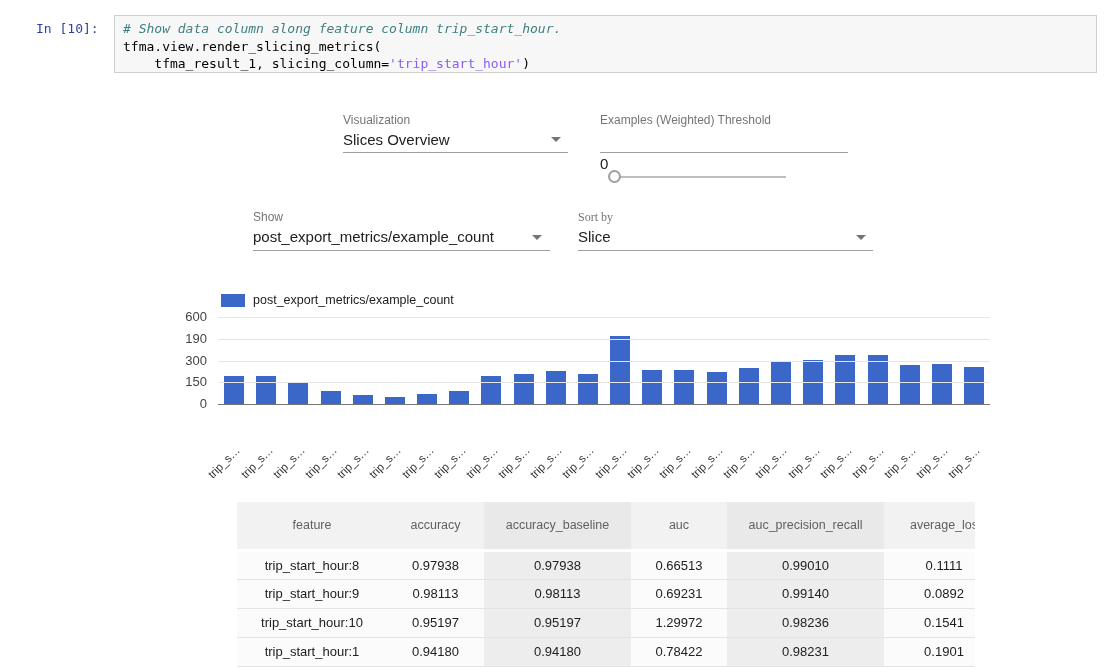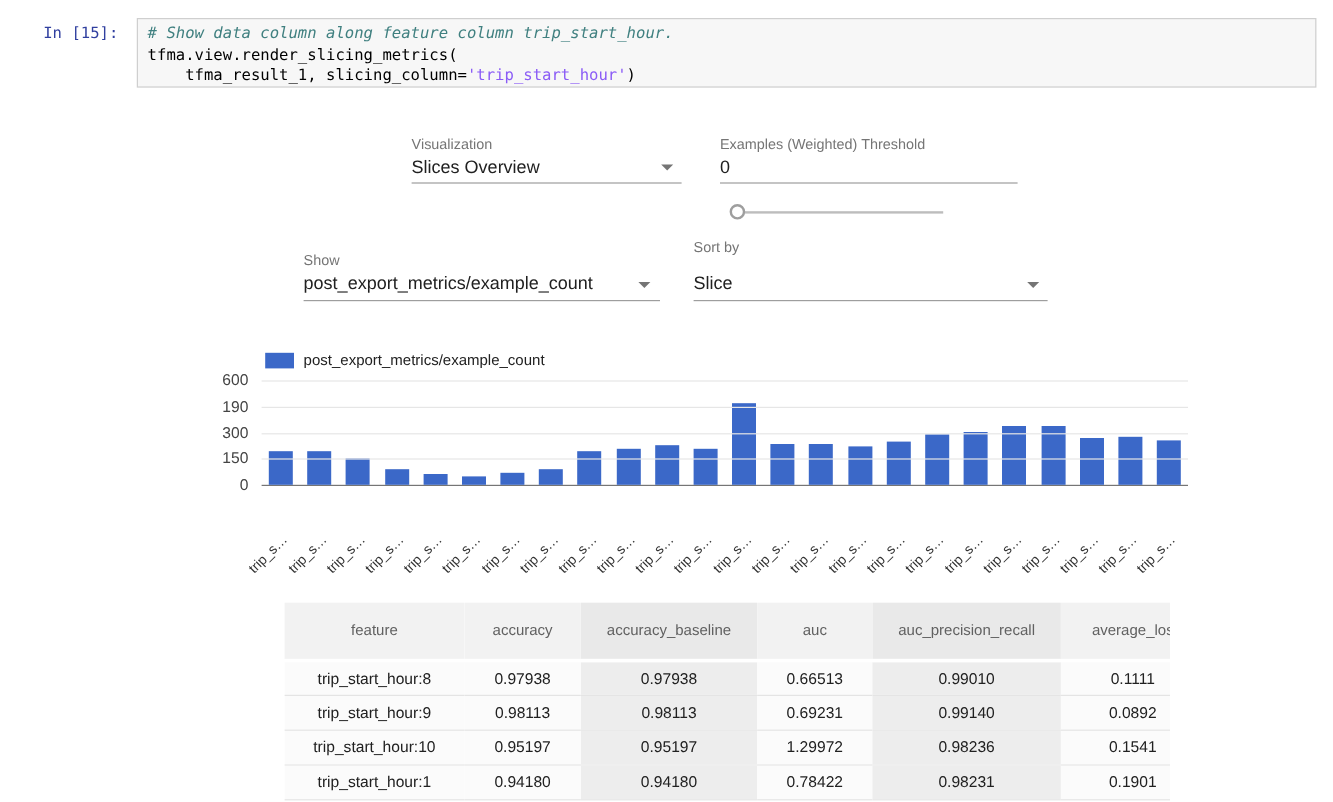--- a/index.html
+++ b/index.html
@@ -23,21 +23,21 @@
   }
   .codeline {
     font:13px/17.5px "DejaVu Sans Mono", monospace;
     color:#000; white-space:pre;
   }
   .tok-comment { color:#408080; font-style:italic; }
   .tok-str { color:#8b5cf6; }
 
   
   .ctl-label { font-size:12px; color:#757575; }
-  .ctl-value { font-size:15px; color:#212121; white-space:nowrap; }
+  .ctl-value { font-size:15px; color:#212121; white-space:nowrap;margin-top:24px; }
   .underline { height:1px; background:#9e9e9e; }
   .dd-arrow {
     width:0; height:0;
     border-left:5px solid transparent;
     border-right:5px solid transparent;
     border-top:5px solid #757575;
   }
   .slider-track { height:2px; background:#bdbdbd; }
   .slider-knob {
     width:13px; height:13px; border:2px solid #9e9e9e;
@@ -82,21 +82,21 @@
     height:29px; background:#fbfbfb; color:#212121;
     font-size:13px; text-align:center;
     border-bottom:1px solid #e4e4e4; overflow:hidden; white-space:nowrap;
   }
   th:nth-child(3), th:nth-child(5) { background:#e9e9e9; }
   td:nth-child(3), td:nth-child(5) { background:#ededed; }
 </style>
 </head>
 <body>
 
-<div class="abs nb-prompt">In [15]:</div>
+<div class="abs nb-prompt">In [10]:</div>
 <div class="abs nb-cell">
   <div class="codeline tok-comment"># Show data column along feature column trip_start_hour.</div>
   <div class="codeline">tfma.view.render_slicing_metrics(</div>
   <div class="codeline"><span>    tfma_result_1, slicing_column=</span><span class="tok-str">'trip_start_hour'</span><span>)</span></div>
 </div>
 
 <div class="abs ctl-label" style="left:343px; top:113px;">Visualization</div>
 <div class="abs" style="left:343px; top:131px; width:225px; height:22px;">
   <span class="ctl-value">Slices Overview</span>
 </div>
@@ -110,21 +110,21 @@
 <div class="abs slider-track" style="left:616px; top:176px; width:170px;"></div>
 <div class="abs slider-knob" style="left:608px; top:170px;"></div>
 
 <div class="abs ctl-label" style="left:253px; top:210px;">Show</div>
 <div class="abs" style="left:253px; top:228px; width:297px; height:22px;">
   <span class="ctl-value">post_export_metrics/example_count</span>
 </div>
 <div class="abs dd-arrow" style="left:532px; top:235px;"></div>
 <div class="abs underline" style="left:253px; top:250px; width:297px;"></div>
 
-<div class="abs ctl-label" style="left:578px; top:199px;">Sort by</div>
+<div class="abs ctl-label" style="left:578px; top:210px;font-family:Liberation Serif, serif;">Sort by</div>
 <div class="abs" style="left:578px; top:228px; width:295px; height:22px;">
   <span class="ctl-value">Slice</span>
 </div>
 <div class="abs dd-arrow" style="left:856px; top:235px;"></div>
 <div class="abs underline" style="left:578px; top:250px; width:295px;"></div>
 
 <div class="abs legend">
   <span class="legend-swatch"></span>
   <span class="legend-text">post_export_metrics/example_count</span>
 </div>

